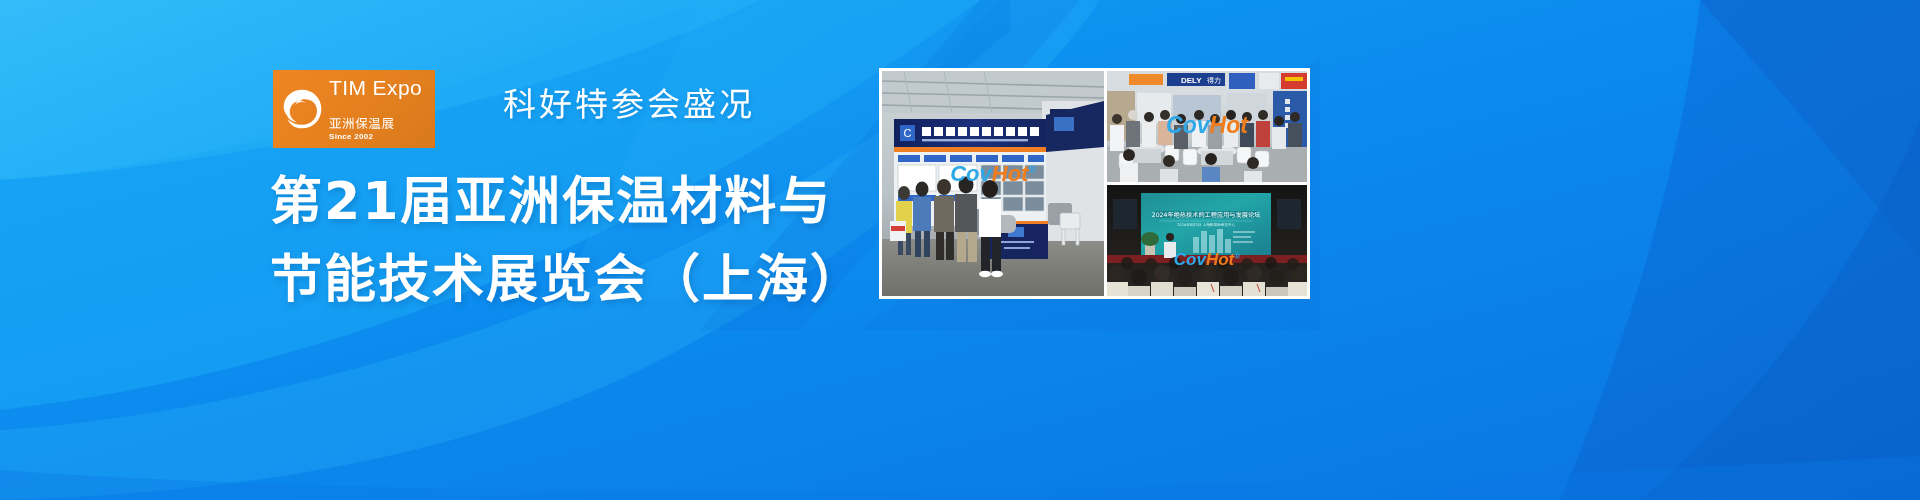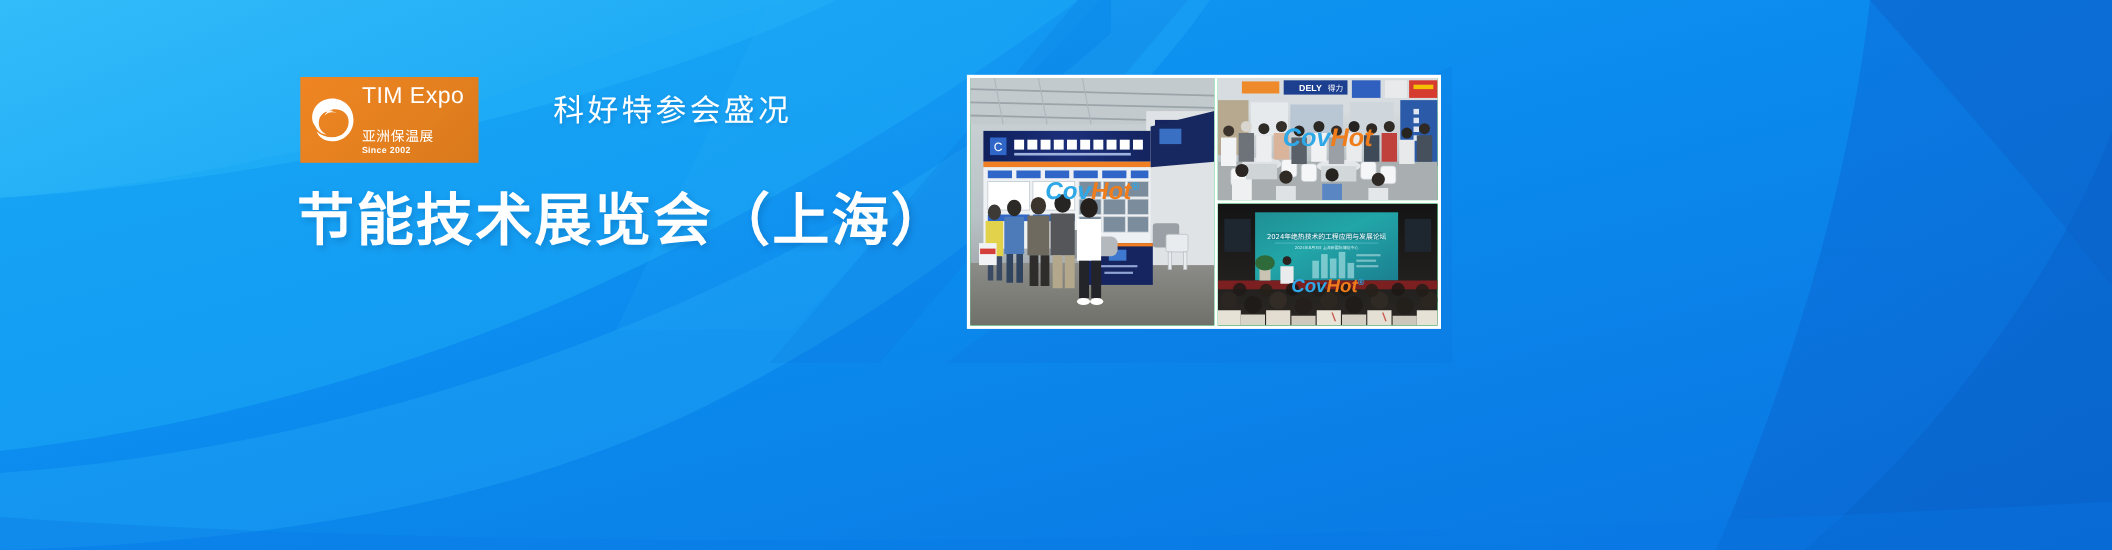--- a/index.html
+++ b/index.html
@@ -34,21 +34,21 @@
     font-family:"DejaVu Sans","Liberation Sans",sans-serif;
   }
   .logo-since{
     color:#ffffff;font-size:8px;letter-spacing:.3px;margin-top:3px;font-weight:700;
     font-family:"Liberation Sans","DejaVu Sans",sans-serif;
   }
 
   
   .subtitle{
     position:absolute;left:503px;top:78px;
-    color:#ffffff;font-size:28px;letter-spacing:3px;font-weight:400;
+    color:#ffffff;font-size:33px;letter-spacing:3px;font-weight:400;
     font-family:Liberation Sans, sans-serif;
     text-shadow:1px 2px 4px rgba(0,40,90,.18);
     white-space:nowrap;
   }
   .headline{
     position:absolute;left:270px;top:162px;
     color:#ffffff;font-size:52px;font-weight:700;line-height:78px;
     letter-spacing:2px;
     font-family:"DejaVu Sans","Liberation Sans",sans-serif;
     text-shadow:2px 3px 6px rgba(0,45,100,.22);
@@ -141,20 +141,21 @@
     <div class="logo-text">
       <div class="logo-tim">TIM Expo</div>
       <div class="logo-cn">亚洲保温展</div>
       <div class="logo-since">Since 2002</div>
     </div>
   </div>
 
   <div class="subtitle">科好特参会盛况</div>
 
   <div class="headline">
+    <span>第21届亚洲保温材料与</span>
     <span>节能技术展览会（上海）</span>
   </div>
 
   <div class="collage">
 
     <div class="ph ph-main">
       <svg class="ph-inner" viewBox="0 0 222 225" preserveAspectRatio="none">
         <defs>
           <linearGradient id="hallBg" x1="0" y1="0" x2="0" y2="1">
             <stop offset="0%" stop-color="#cfd6d9"></stop>

